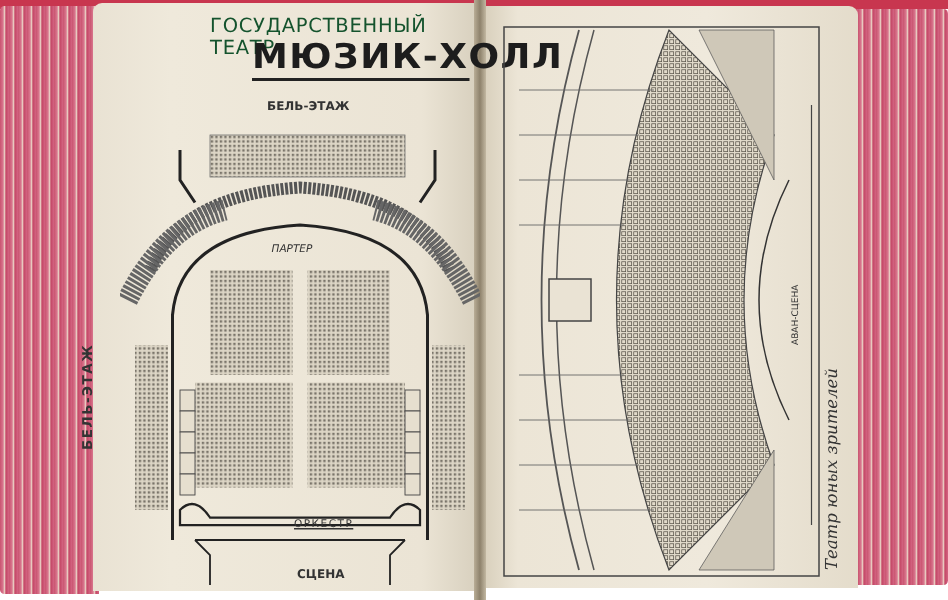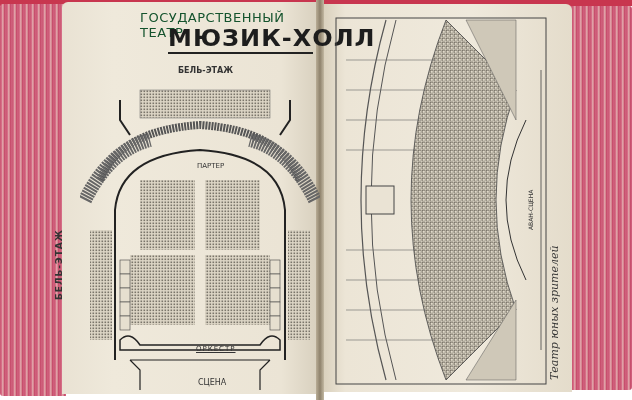--- a/index.html
+++ b/index.html
@@ -87,23 +87,23 @@
         <rect x="190" y="242" width="10" height="14"></rect>
       <rect x="190" y="256" width="10" height="14"></rect>
     </g>
 
     <path d="M40 280 Q50 270 60 285 L180 285 Q190 270 200 280 L200 290 L40 290 Z" fill="none" stroke="#222" stroke-width="1.5"></path>
 
     <path d="M50 300 L60 310 L60 330 M190 300 L180 310 L180 330 M50 300 L190 300" stroke="#222" stroke-width="1.2" fill="none"></path>
   </svg>
 
   <div class="lbl" style="left:178px;top:66px;font-size:8px;font-weight:bold;">БЕЛЬ-ЭТАЖ</div>
-  <div class="lbl" style="left:197px;top:162px;font-size:7px;">ПАРТЕР</div>
+  <div class="lbl" style="left:181px;top:162px;font-size:7px;font-style:italic;">ПАРТЕР</div>
   <div class="lbl" style="left:196px;top:345px;font-size:7px;letter-spacing:1px;text-decoration:underline;">ОРКЕСТР</div>
-  <div class="lbl" style="left:198px;top:378px;font-size:8px;font-weight:normal;">СЦЕНА</div>
+  <div class="lbl" style="left:198px;top:378px;font-size:8px;font-weight:bold;">СЦЕНА</div>
   <div class="vert-left">БЕЛЬ-ЭТАЖ</div>
 
   <svg class="right-plan" viewBox="0 0 240 380" width="240" height="380">
     <defs>
       <pattern id="seats2" width="4" height="4" patternUnits="userSpaceOnUse">
         <rect width="4" height="4" fill="#e2dbcb"></rect>
         <rect x="0.5" y="0.5" width="2.6" height="2.6" fill="none" stroke="#5a554b" stroke-width="0.5"></rect>
       </pattern>
     </defs>
     <rect x="10" y="8" width="210" height="366" fill="none" stroke="#444" stroke-width="1"></rect>

